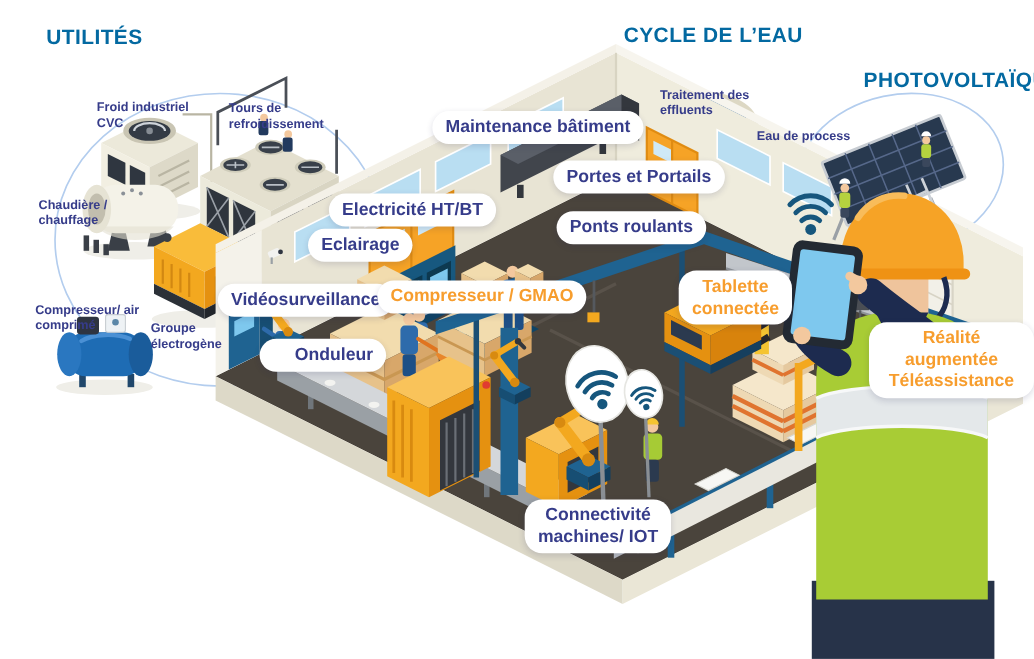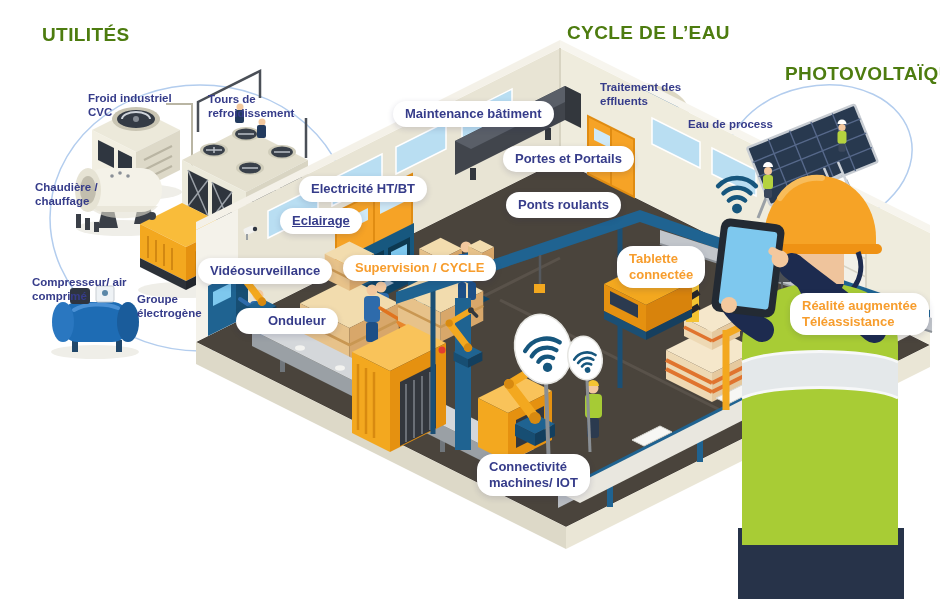--- a/index.html
+++ b/index.html
@@ -1,41 +1,41 @@
 <!DOCTYPE html>
 <html><head>
 <meta charset="utf-8">
 <style>
   html,body{margin:0;padding:0;background:#fff;}
   .stage{position:relative;width:940px;height:599px;background:#ffffff;overflow:hidden;
          font-family:"Liberation Sans",sans-serif;}
   .stage svg{position:absolute;left:0;top:0;}
   .lbl{position:absolute;white-space:pre-line;line-height:1.22;}
-  .heading{font-size:19px;font-weight:bold;color:#4d7c0f;letter-spacing:.4px;}
+  .heading{font-size:19px;font-weight:bold;color:#0369a1;letter-spacing:.4px;}
   .plain{font-size:11.5px;font-weight:bold;color:#363c8a;margin-top:29px;}
-  .pill{background:#fff;border-radius:16px;padding:5px 12px;font-size:13px;font-weight:bold;
-        color:#363c8a;box-shadow:0 2px 6px rgba(40,40,90,.16);}
+  .pill{background:#fff;border-radius:16px;padding:5px 12px;font-size:16px;font-weight:bold;
+        color:#363c8a;box-shadow:0 2px 6px rgba(40,40,90,.16);text-align:center;}
   .pill.orange{color:#f79d2d;}
   
   .p-utilites{left:42px;top:23px;}
   .p-cycle{left:567px;top:21px;}
   .p-photo{left:785px;top:62px;}
   .p-froid{left:88px;top:62px;}
   .p-tours{left:208px;top:63px;}
   .p-centrale{left:277px;top:94px;}
   .p-chaudiere{left:35px;top:151px;}
   .p-compresseur{left:32px;top:246px;}
   .p-groupe{left:137px;top:263px;}
   .p-effluents{left:600px;top:51px;}
   .p-process{left:688px;top:88px;}
   .p-maintbat{left:393px;top:101px;}
   .p-portes{left:503px;top:146px;}
   .p-electricite{left:299px;top:176px;}
   .p-ponts{left:506px;top:192px;}
-  .p-eclairage{left:280px;top:208px;text-decoration:underline;}
+  .p-eclairage{left:280px;top:208px;}
   .p-video{left:198px;top:258px;}
   .p-supervision{left:343px;top:255px;}
   .p-onduleur{left:236px;top:308px;padding-left:32px;}
   .p-tablette{left:617px;top:246px;}
   .p-realite{left:790px;top:293px;}
   .p-predictive{left:629px;top:351px;}
   .p-connectivite{left:477px;top:454px;}
 </style>
 </head>
 <body>
@@ -495,19 +495,19 @@
   <div class="lbl pill p-maintbat">Maintenance bâtiment</div>
   <div class="lbl pill p-portes">Portes et Portails</div>
   <div class="lbl pill p-electricite">Electricité HT/BT</div>
   <div class="lbl pill p-ponts">Ponts roulants</div>
   <div class="lbl pill p-eclairage">Eclairage</div>
   <div class="lbl pill p-video">Vidéosurveillance</div>
   <div class="lbl pill p-onduleur">Onduleur</div>
   <div class="lbl pill p-connectivite">Connectivité
 machines/ IOT</div>
 
-  <div class="lbl pill orange p-supervision">Supervision / CYCLE</div>
+  <div class="lbl pill orange p-supervision">Compresseur / GMAO</div>
   <div class="lbl pill orange p-tablette">Tablette
 connectée</div>
   <div class="lbl pill orange p-realite">Réalité augmentée
 Téléassistance</div>
 
 </div>
 
 </body></html>

